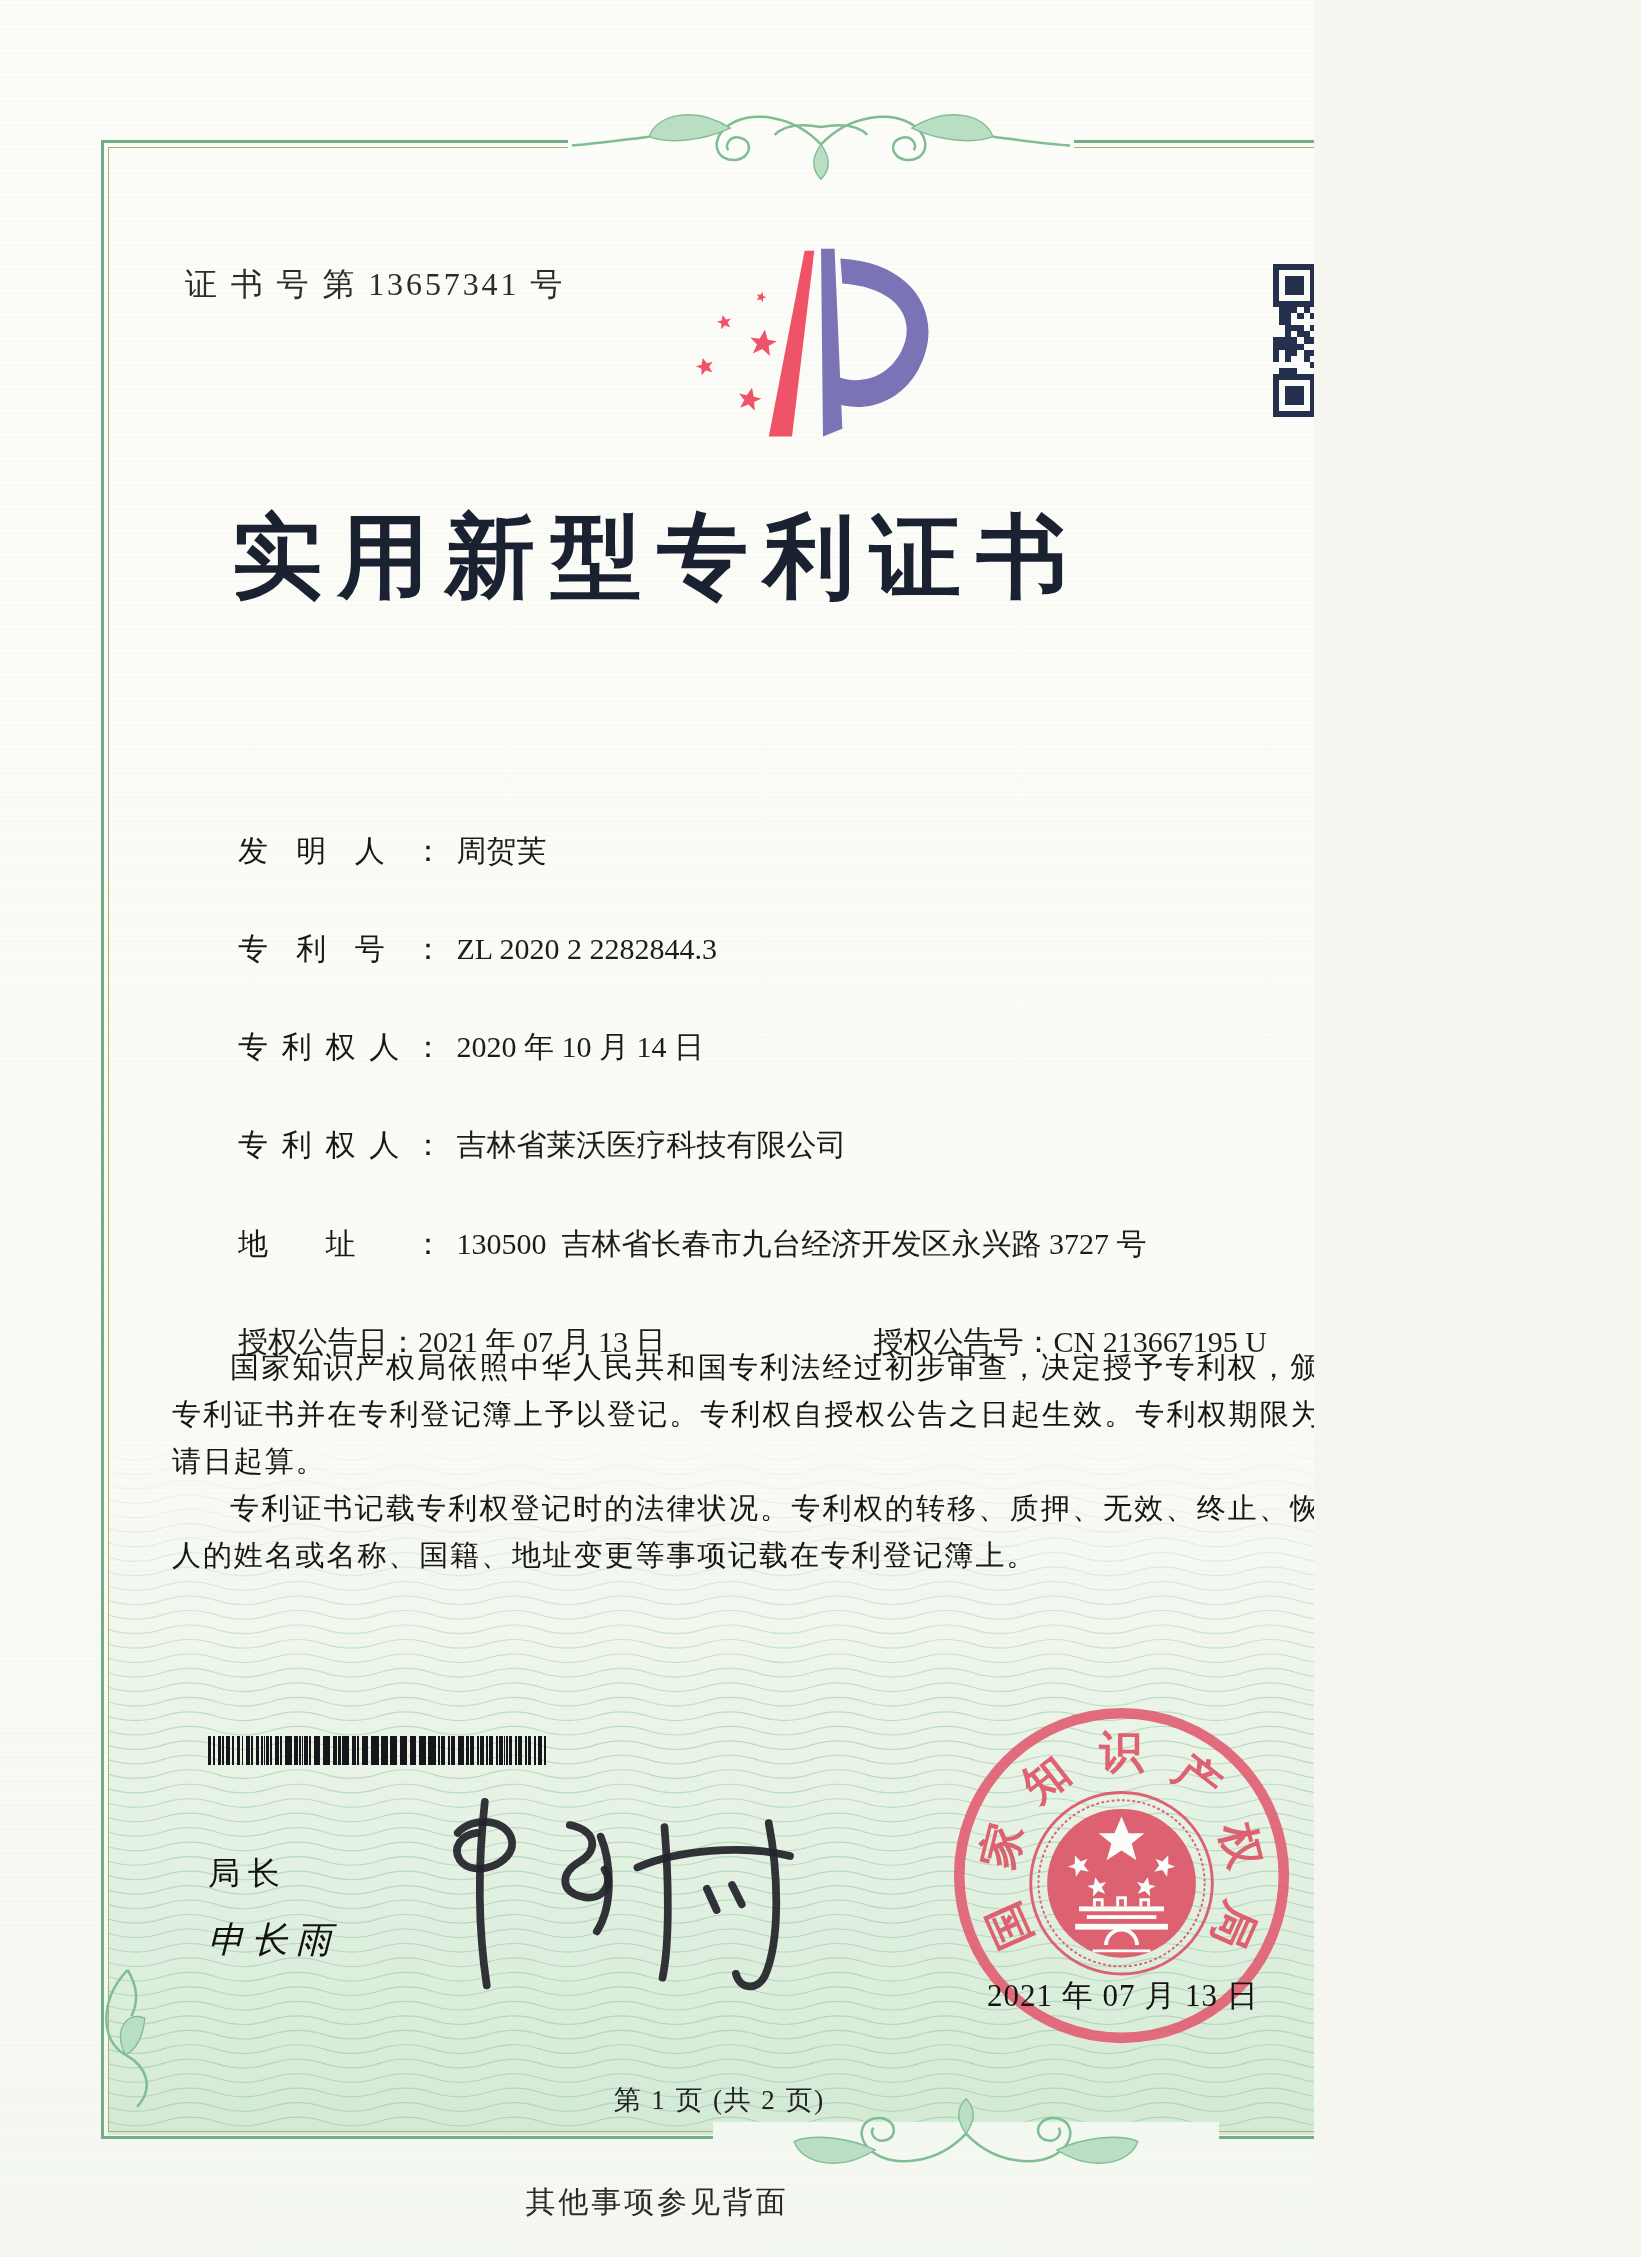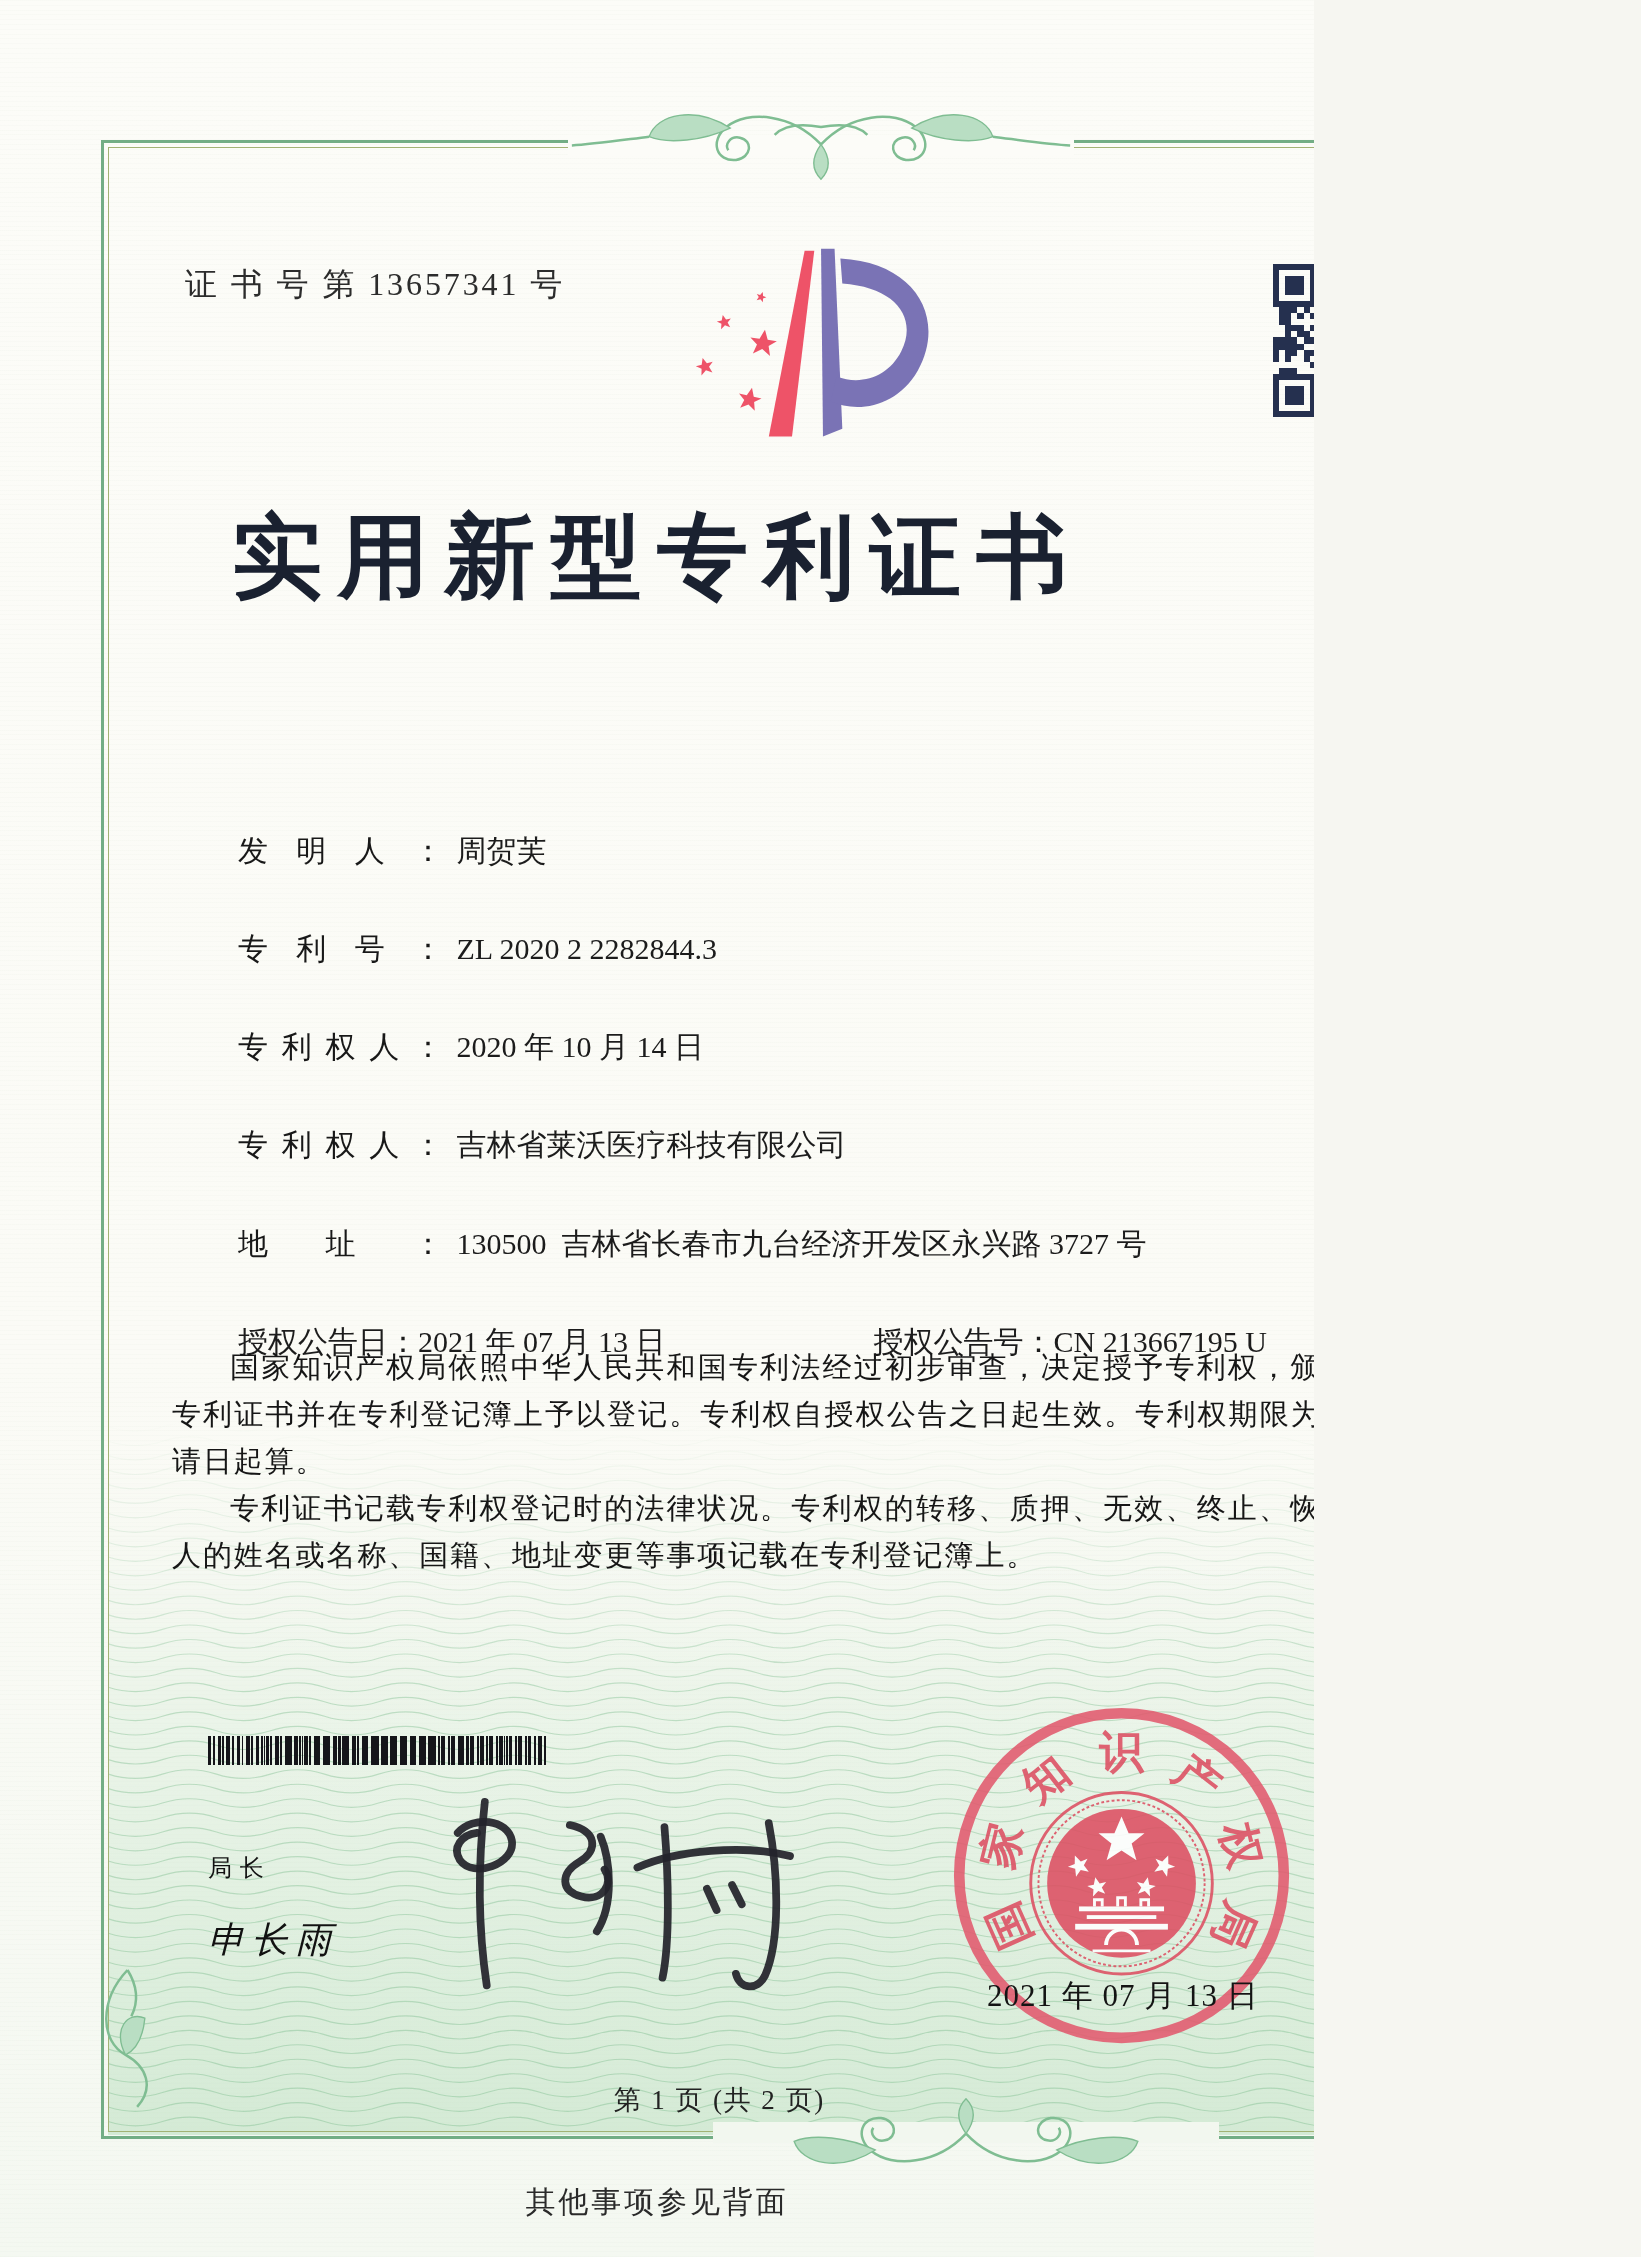--- a/index.html
+++ b/index.html
@@ -32,21 +32,21 @@
   
   .paras{left:172px;top:1344px;width:1305px;font-size:29px;line-height:47px;color:#161616;
     text-align:justify;letter-spacing:1.9px;}
   .paras p{margin:0;text-indent:2em;}
   
   .barcode{left:208px;top:1736px;width:340px;height:29px;
     background:
       repeating-linear-gradient(90deg,#15151a 0 1.9px,rgba(0,0,0,0) 1.9px 4.8px),
       repeating-linear-gradient(90deg,#15151a 0 2.9px,rgba(0,0,0,0) 2.9px 9.7px),
       repeating-linear-gradient(90deg,rgba(0,0,0,0) 0 5.8px,#15151a 5.8px 6.8px,rgba(0,0,0,0) 6.8px 12.6px);}
-  .director-label{left:208px;top:1852px;font-size:24px;color:#111;letter-spacing:7.7px;}
+  .director-label{left:208px;top:1852px;font-size:32px;color:#111;letter-spacing:7.7px;}
   .director-name{left:208px;top:1916px;font-size:36px;color:#111;letter-spacing:7.7px;font-style:italic;}
   .sig{left:423px;top:1794px;}
   .sig path{fill:none;stroke:#23242b;stroke-width:8;stroke-linecap:round;opacity:.93;}
   .seal{left:938px;top:1692px;}
   .seal-date{left:987px;top:1975px;font-size:31px;color:#141414;letter-spacing:1px;white-space:pre;}
   .page-info{left:0;width:1439px;top:2082px;text-align:center;font-size:27px;color:#222;letter-spacing:1.9px;white-space:pre;}
   .back-note{left:0;right:0;top:2182px;text-align:center;font-size:30px;color:#2a2a2a;letter-spacing:2.9px;}
   .orn path{fill:none;stroke:#7fbd92;stroke-width:2.6;}
   .orn .fl{fill:#b9dec3;stroke:#7fbd92;stroke-width:1.4;}
 </style>

